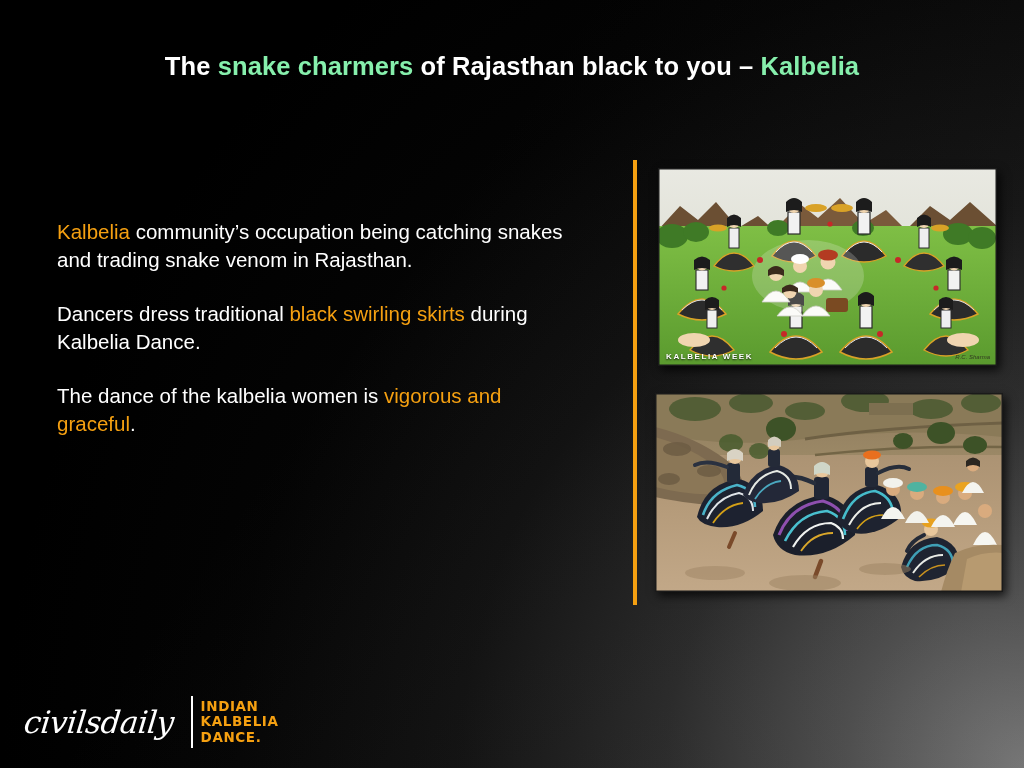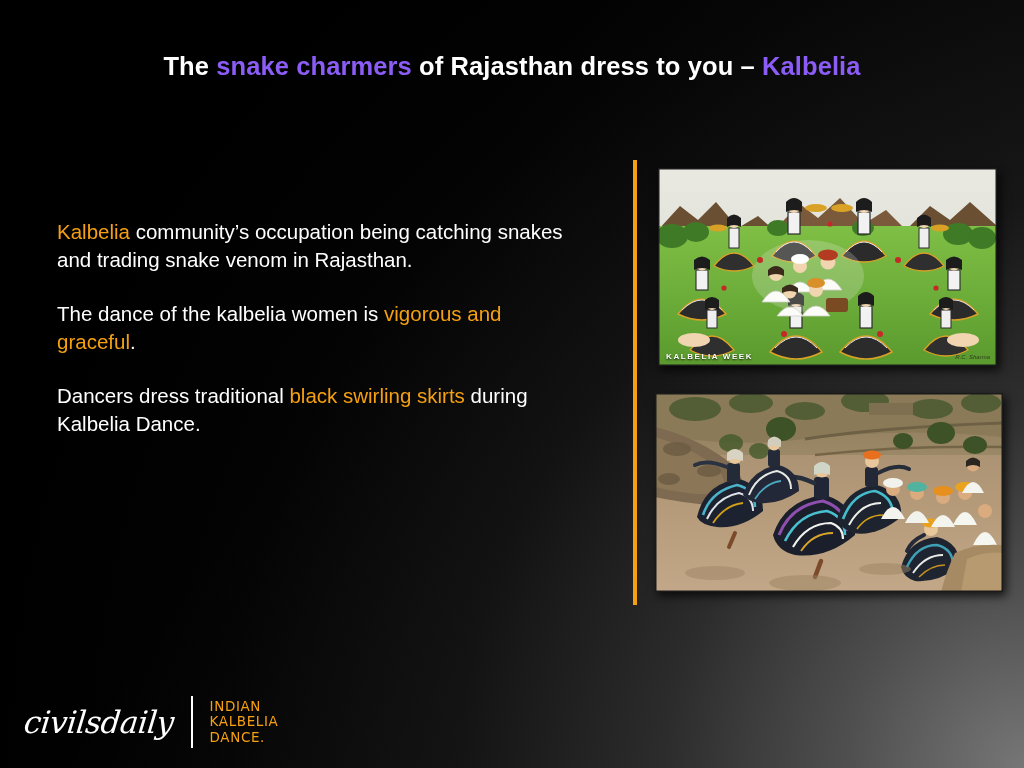--- a/index.html
+++ b/index.html
@@ -47,21 +47,21 @@
     left: 0;
     right: 0;
     top: 52px;
     text-align: center;
     font-size: 25.5px;
     font-weight: bold;
     letter-spacing: 0.1px;
     color: #FFFFFF;
     white-space: nowrap;
   }
-  .title .accent { color: #8b5cf6; }
+  .title .accent { color: #86efac; }
 
   
   .body-copy {
     position: absolute;
     left: 57px;
     top: 218px;
     width: 530px;
     color: #FFFFFF;
     font-size: 20.5px;
     line-height: 28px;
@@ -139,45 +139,45 @@
     padding-right: 17px;
     line-height: 1;
     transform: skewX(-6deg);
   }
   .logo-divider {
     width: 2px;
     height: 52px;
     background: #FFFFFF;
   }
   .heritage-block {
-    padding-left: 17px;
+    padding-left: 8px;
     color: #F5A011;
     font-size: 13.5px;
-    font-weight: normal;
+    font-weight: bold;
     line-height: 15.5px;
     letter-spacing: 0.6px;
     font-family: "DejaVu Sans", sans-serif;
   }
   .heritage-block div { white-space: nowrap; }
 </style>
 </head>
 <body>
 
 <div class="slide">
 
   <div class="bg-base"></div>
   <div class="bg-glow"></div>
   <div class="bg-glow2"></div>
 
-  <div class="title"><span>The </span><span class="accent">snake charmers</span><span> of Rajasthan dress to you – </span><span class="accent">Kalbelia</span></div>
+  <div class="title"><span>The </span><span class="accent">snake charmers</span><span> of Rajasthan black to you – </span><span class="accent">Kalbelia</span></div>
 
   <div class="body-copy">
     <p class="para"><span class="accent">Kalbelia</span><span> community’s occupation being catching snakes and trading snake venom in Rajasthan.</span></p>
+    <p class="para"><span>Dancers dress traditional </span><span class="accent">black swirling skirts</span><span> during Kalbelia Dance.</span></p>
     <p class="para"><span>The dance of the kalbelia women is </span><span class="accent">vigorous and graceful</span><span>.</span></p>
-    <p class="para"><span>Dancers dress traditional </span><span class="accent">black swirling skirts</span><span> during Kalbelia Dance.</span></p>
   </div>
 
   <div class="accent-bar"></div>
 
   <div class="photo photo-painting">
     <svg viewBox="0 0 339 198" preserveAspectRatio="none">
       <defs>
         <linearGradient id="skyG" x1="0" y1="0" x2="0" y2="1">
           <stop offset="0%" stop-color="#e9e9e2"></stop>
           <stop offset="100%" stop-color="#d5d8ca"></stop>

